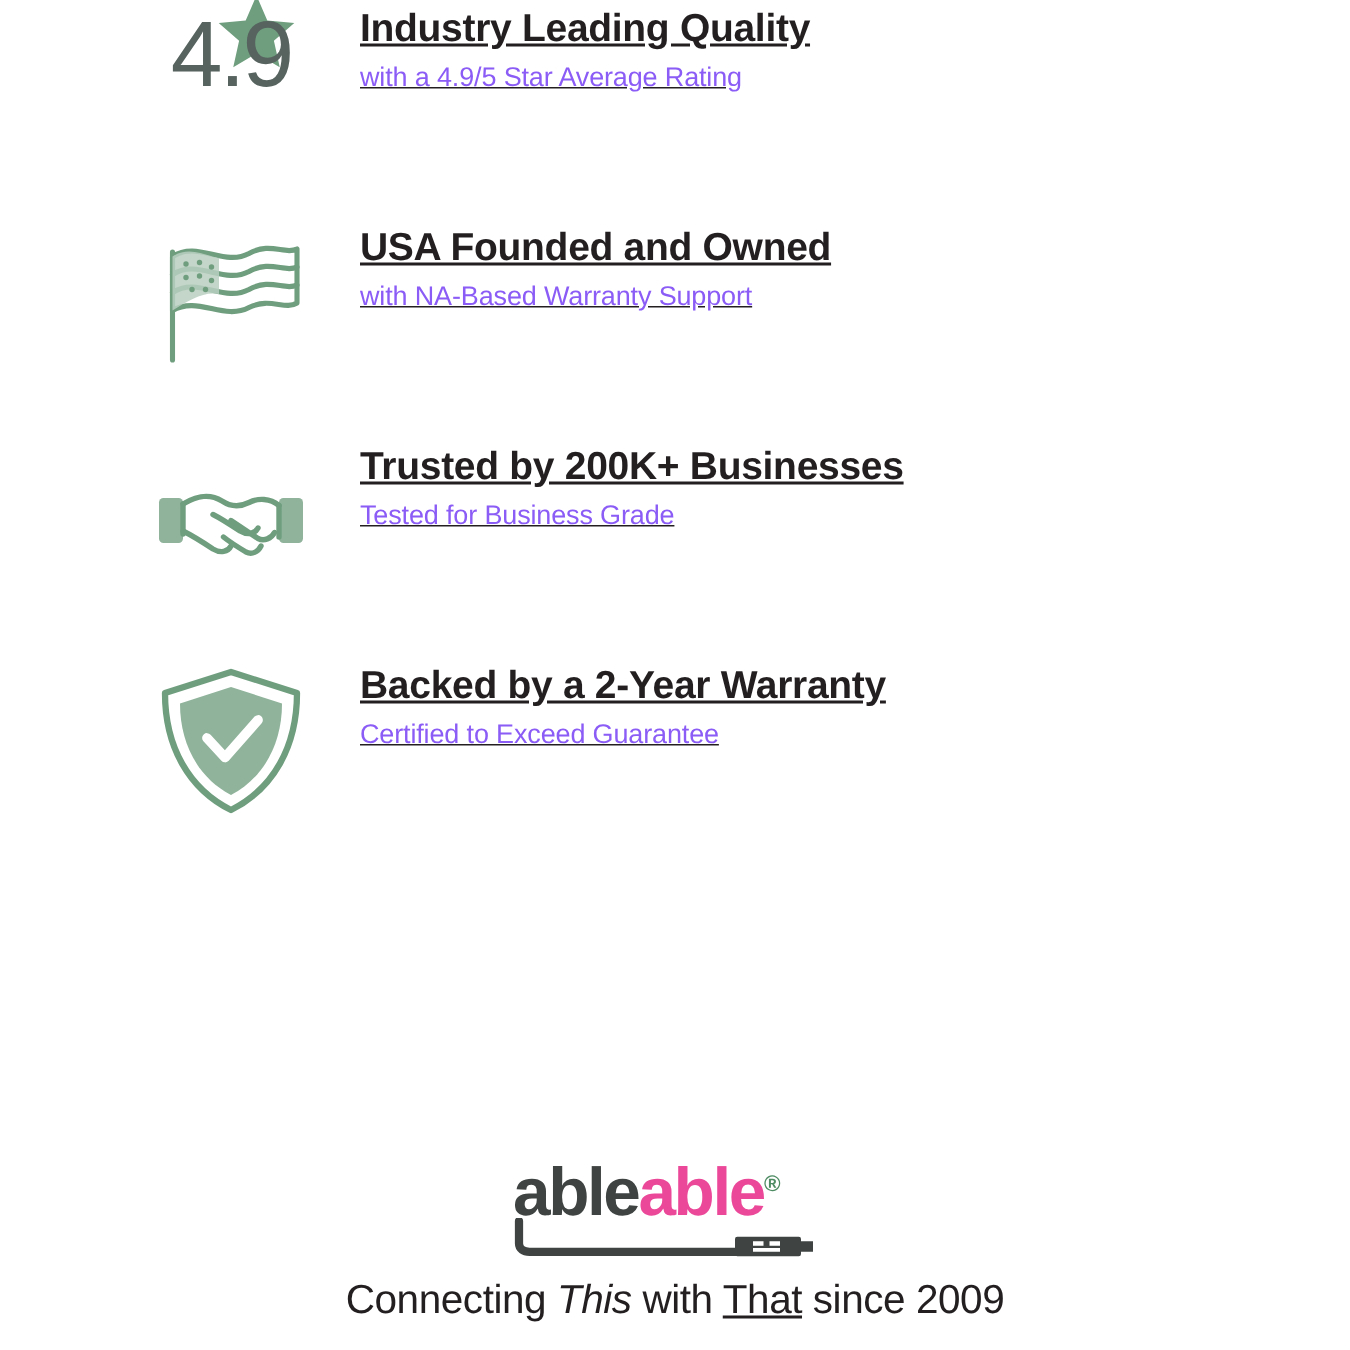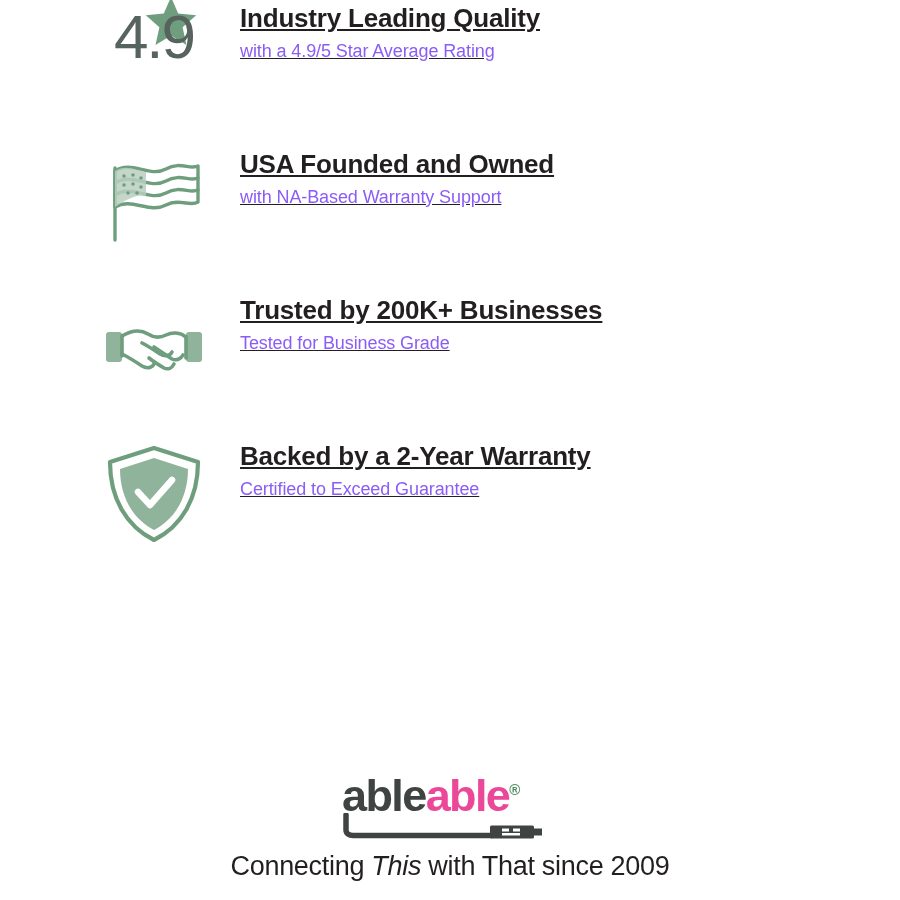--- a/index.html
+++ b/index.html
@@ -113,21 +113,21 @@
     left: 0;
     top: 40px;
   }
   .tagline {
     margin-top: 12px;
     font-size: 27px;
     letter-spacing: -0.3px;
     color: #231f20;
   }
   .tagline .it { font-style: italic; }
-  .tagline .ul { }
+  .tagline .ul { text-decoration: underline; }
 </style>
 </head>
 <body>
 
 <div class="features">
 
   <div class="feature-row">
     <div class="feature-icon">
       <div class="rating-wrap">
         <div class="rating-star">

